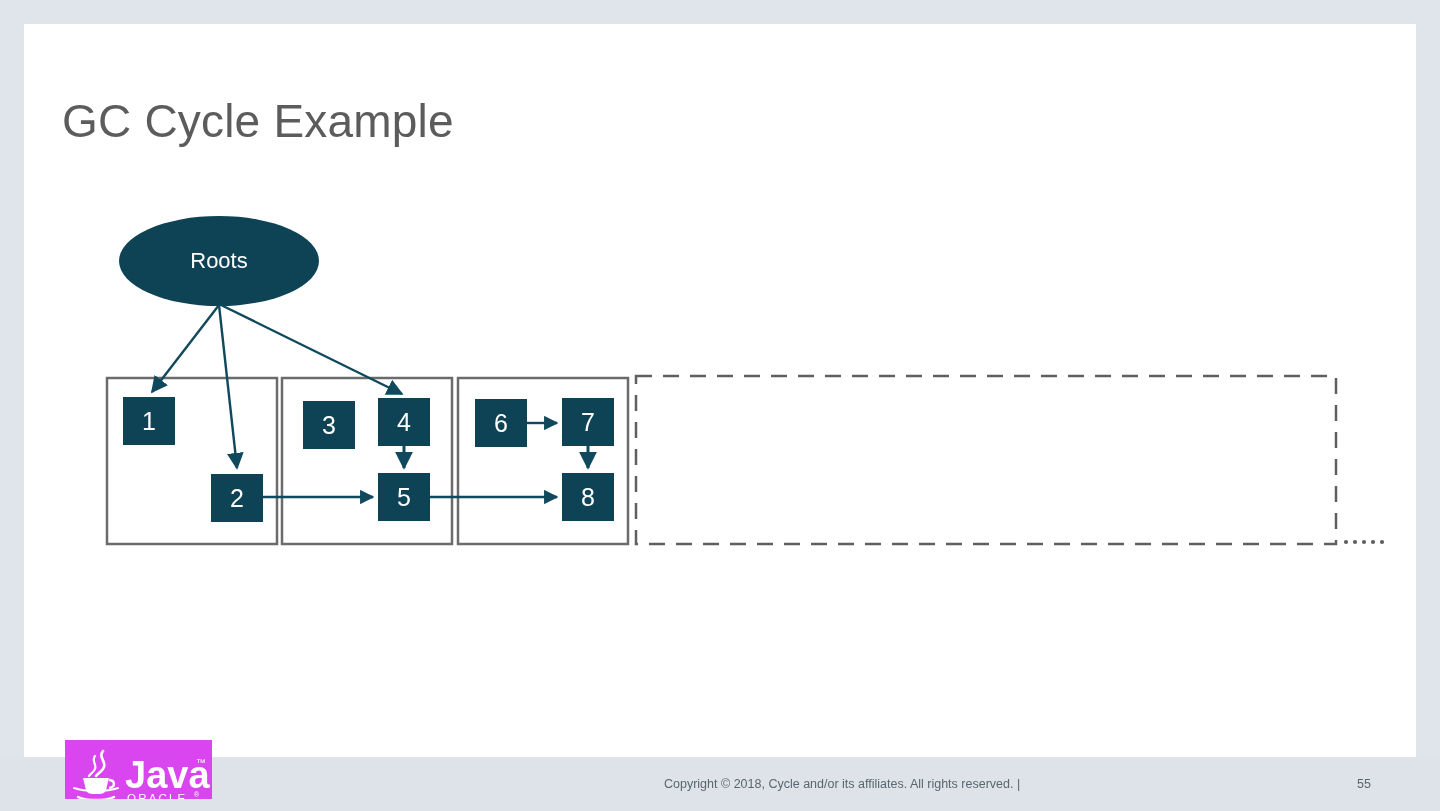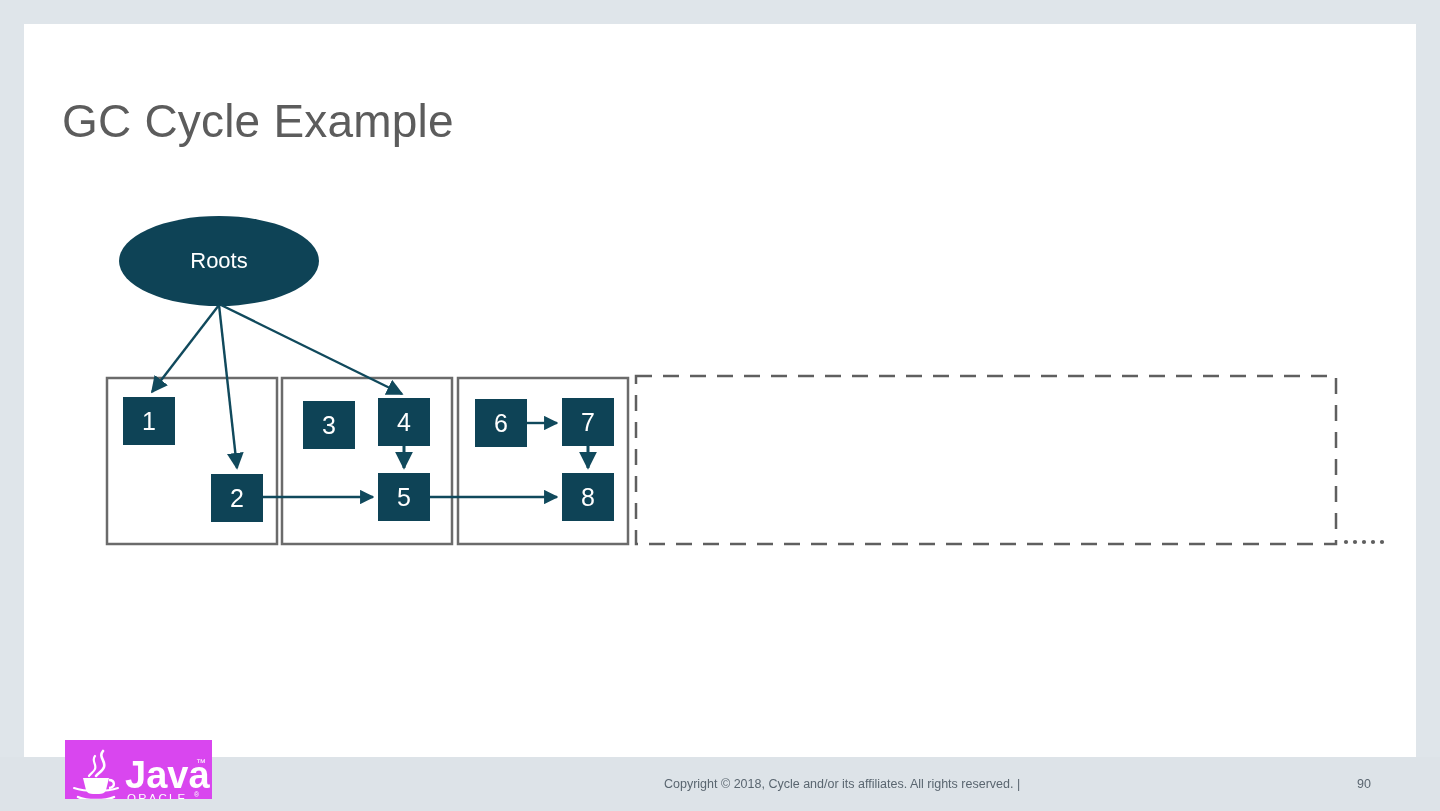--- a/index.html
+++ b/index.html
@@ -197,15 +197,15 @@
 
       <text x="60" y="48" font-family="'Liberation Sans', sans-serif" font-size="38" font-weight="bold" fill="#ffffff">Java</text>
       <text x="131" y="26" font-family="'Liberation Sans', sans-serif" font-size="10" fill="#ffffff">™</text>
 
       <text x="62" y="62" font-family="'Liberation Sans', sans-serif" font-size="11.5" letter-spacing="2.2" fill="#ffffff">ORACLE</text>
       <text x="129" y="57" font-family="'Liberation Sans', sans-serif" font-size="7" fill="#ffffff">®</text>
     </svg>
   </div>
 
   <div id="copyright">Copyright © 2018, Cycle and/or its affiliates. All rights reserved.  |</div>
-  <div id="page-number">90</div>
+  <div id="page-number">55</div>
 
 </div>
 
 </body></html>

